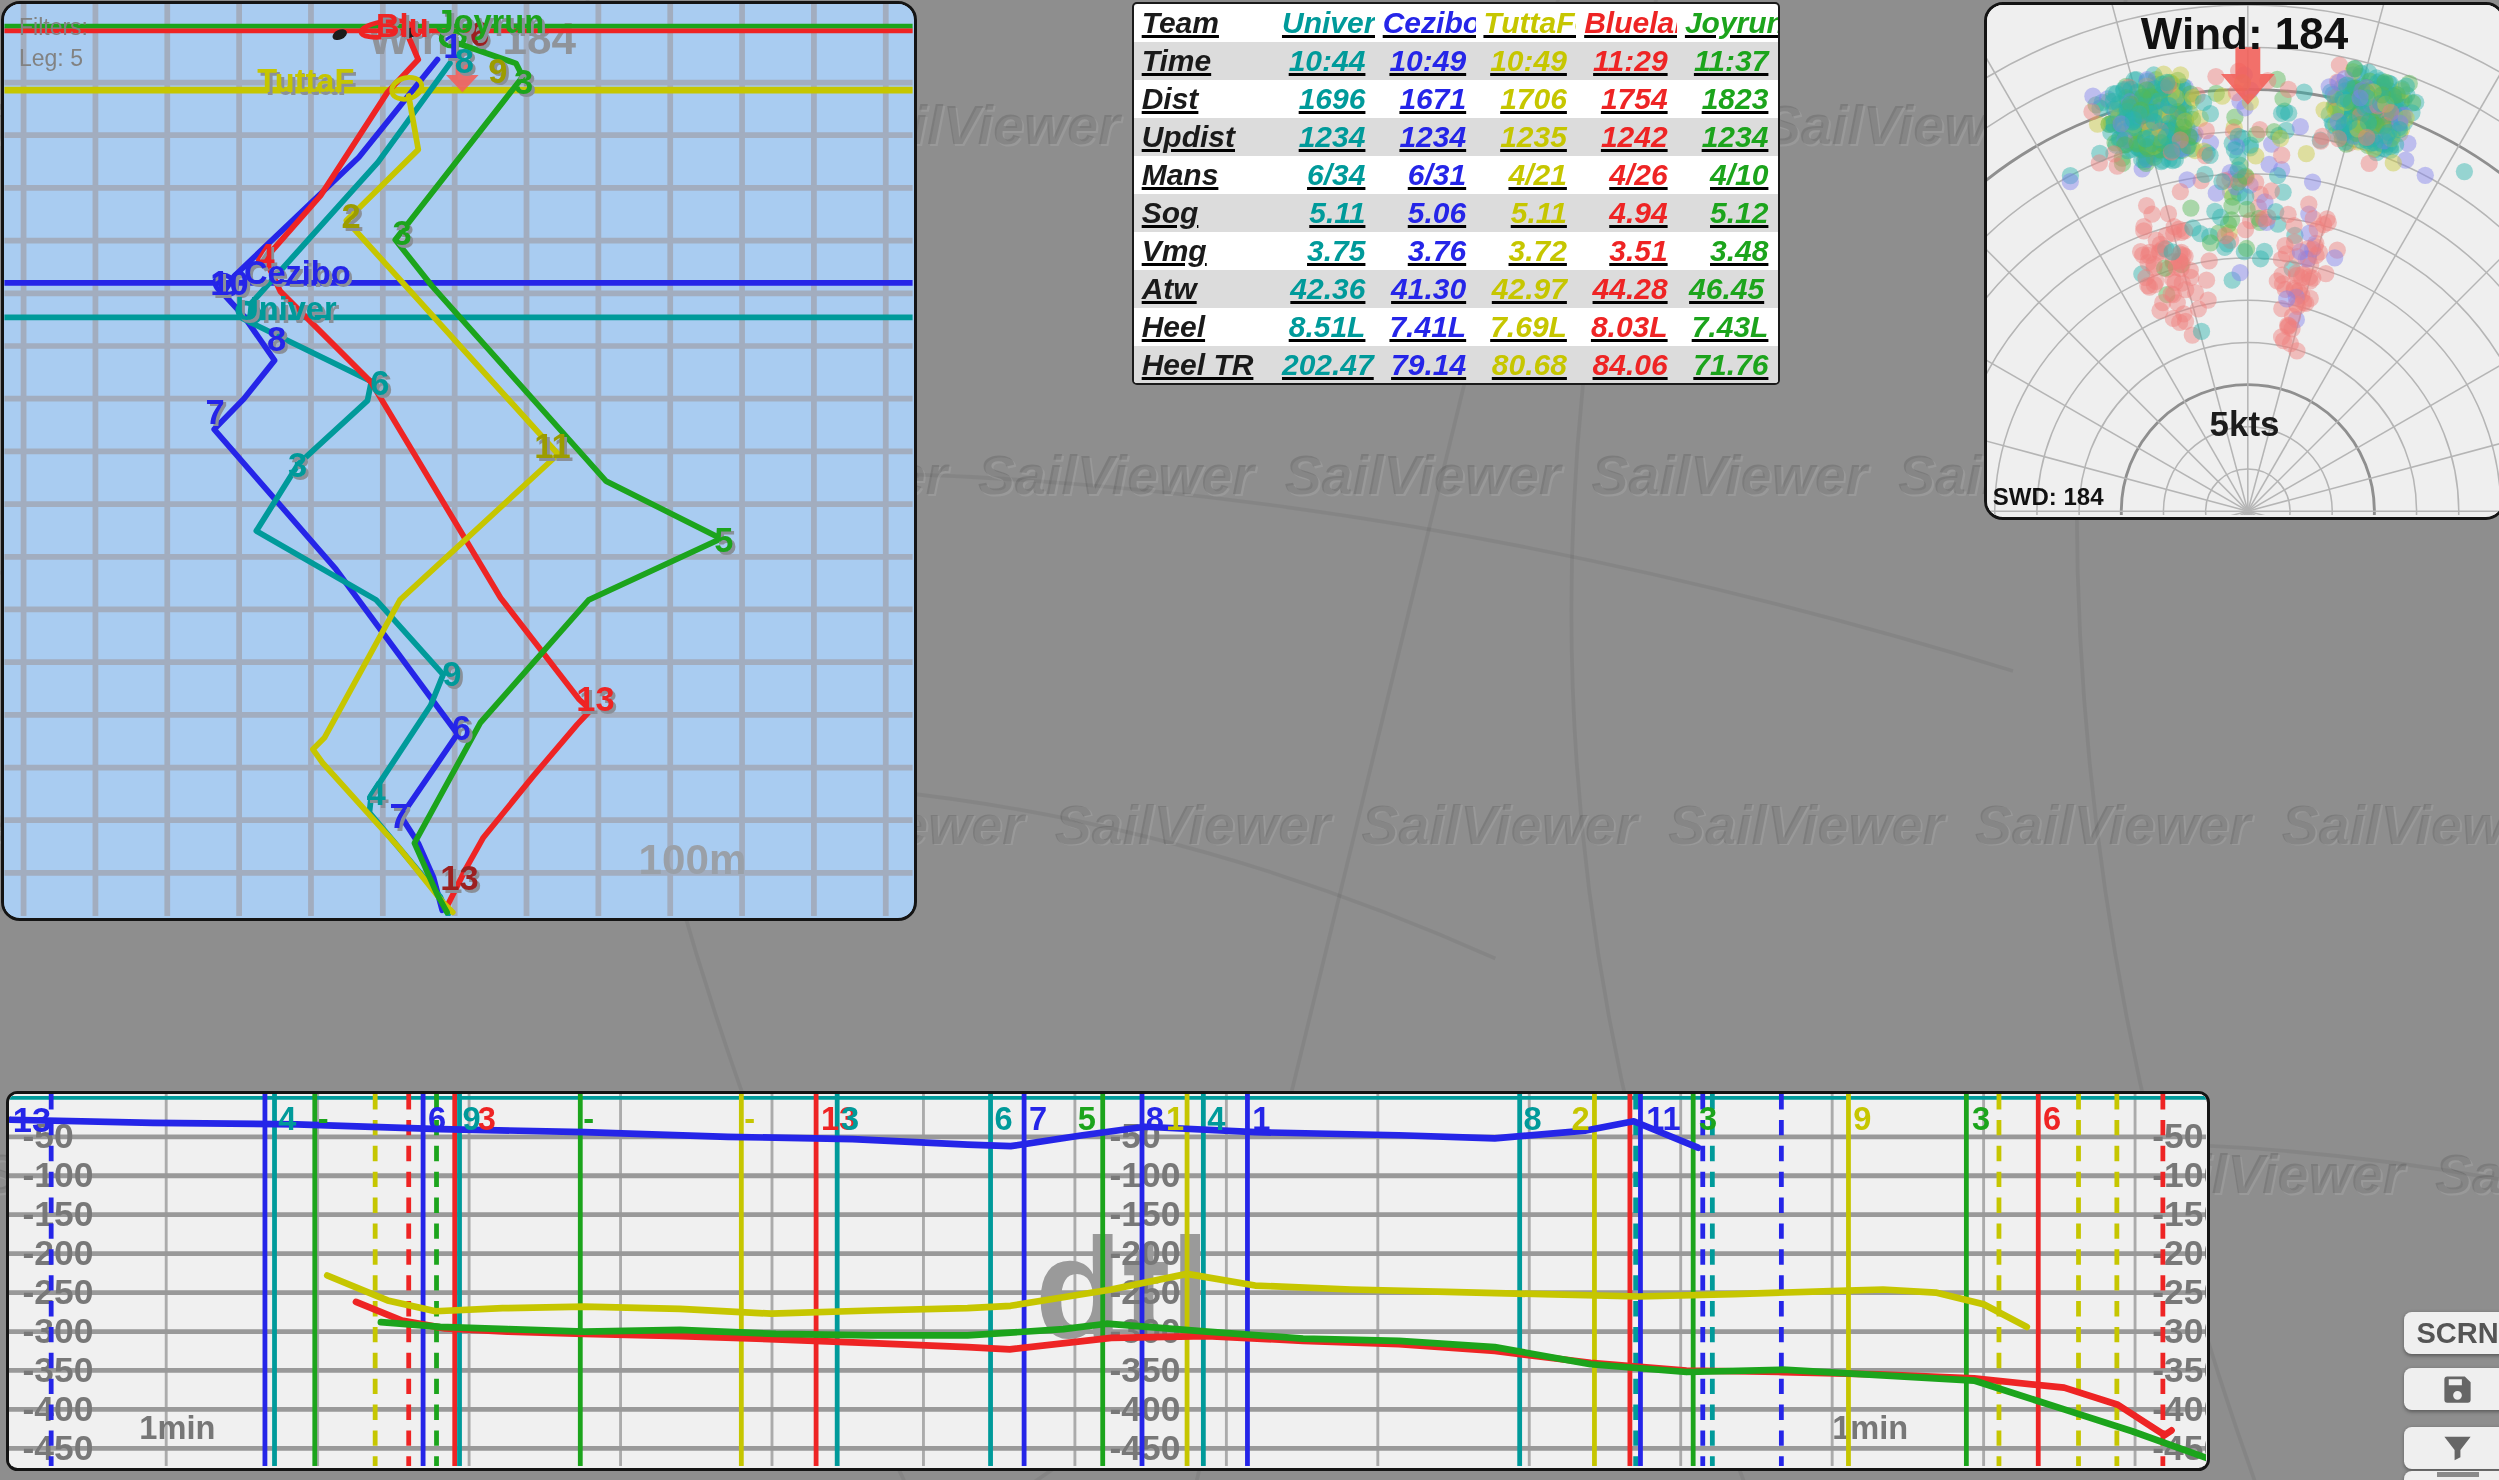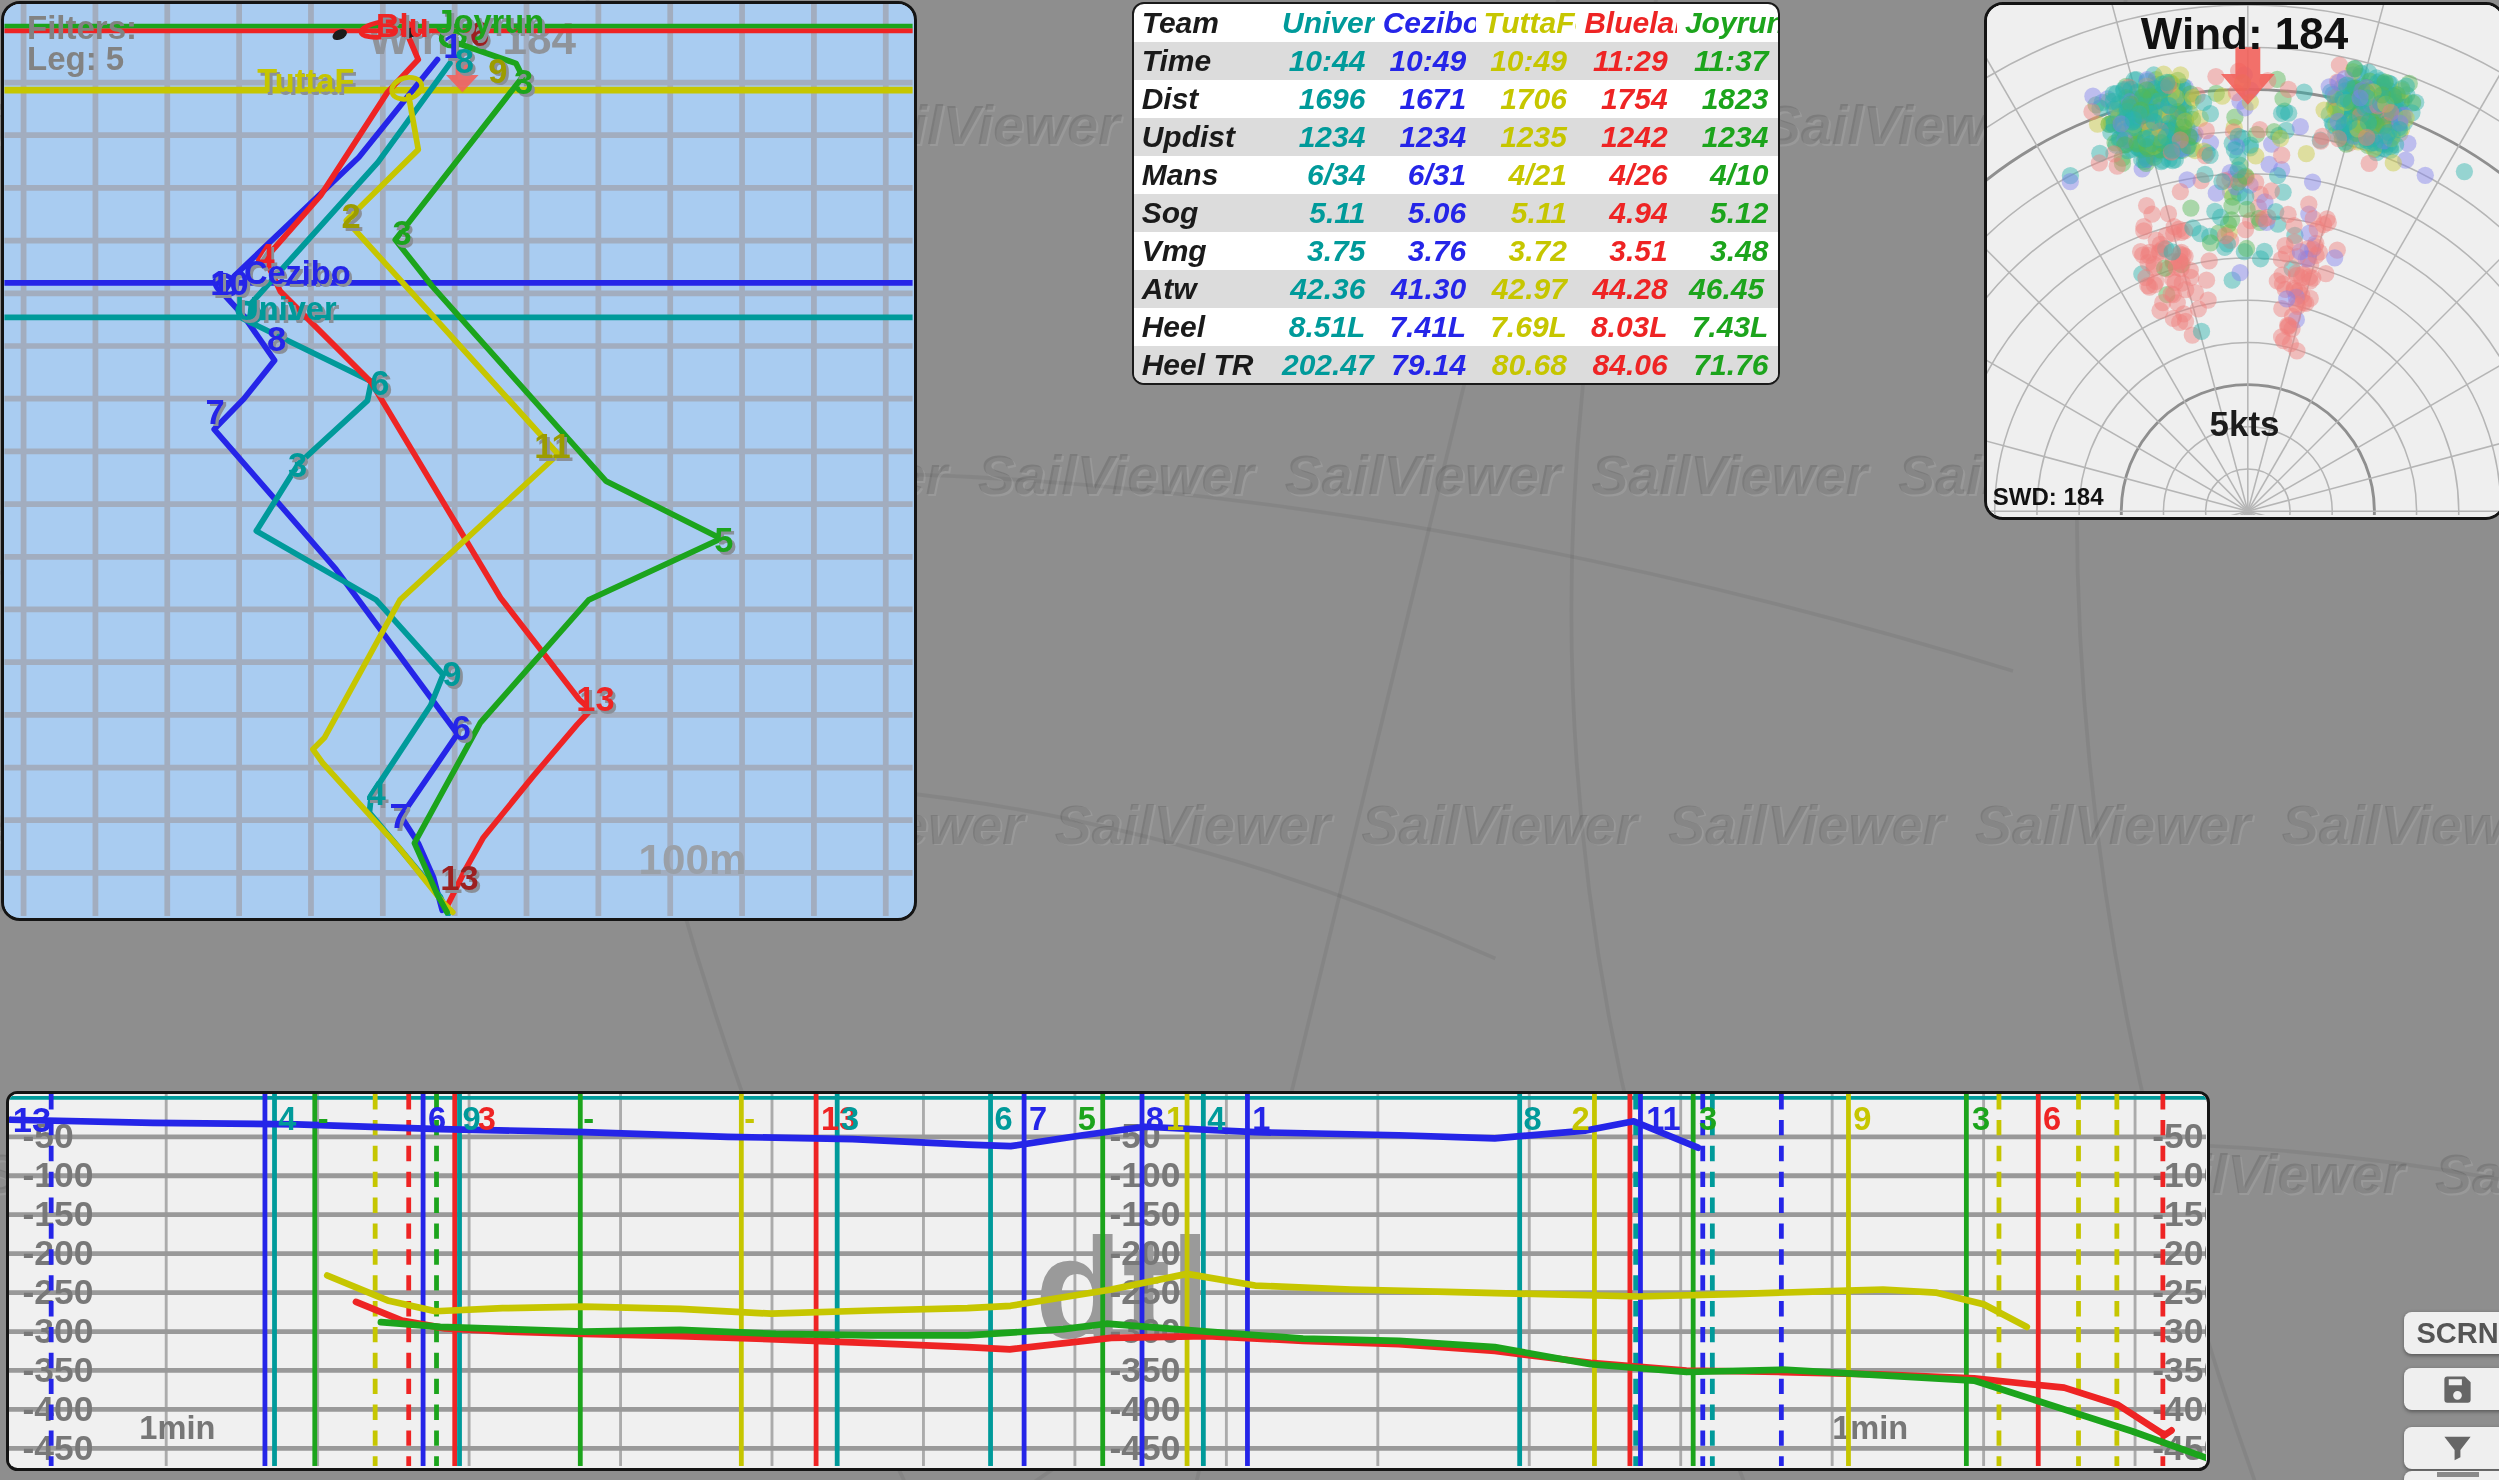--- a/index.html
+++ b/index.html
@@ -1,24 +1,24 @@
 <!DOCTYPE html>
 <html><head>
 <meta charset="utf-8">
 <style>
   html,body{margin:0;padding:0;background:#6f6f6f;font-family:"Liberation Sans",sans-serif;}
   #stage{position:relative;width:2500px;height:1481px;overflow:hidden;background:#8e8e8e;}
   .panel{position:absolute;box-sizing:border-box;border:3.8px solid #141414;border-radius:19px;overflow:hidden;}
   #map-panel{left:1px;top:1px;width:916px;height:920px;background:#a9ccf1;}
-  #table-panel{left:1132px;top:1.9px;width:648px;height:383px;background:#ffffff;border:2.9px solid #1a1a1a;border-radius:12px;}
+  #table-panel{left:1132px;top:1.9px;width:648px;height:383px;background:#ffffff;border:2.9px solid #1a1a1a;border-radius:5px;text-decoration:underline;}
   #polar-panel{left:1984px;top:1.9px;width:521px;height:518px;background:#efefef;}
   #timeline-panel{left:5.8px;top:1091px;width:2204px;height:380px;background:#f0f0f0;border-radius:11.5px;}
   svg{display:block;}
   .overlay{position:absolute;pointer-events:none;}
-  #map-filters{left:23px;top:7.7px;color:#828282;font-weight:bold;font-size:33px;line-height:31px;}
+  #map-filters{left:15px;top:7.7px;color:#828282;font-weight:normal;font-size:23px;line-height:31px;}
   #polar-title{left:0;right:0;top:3.8px;text-align:center;font-size:44px;font-weight:bold;color:#111;}
   #polar-kts{left:0;right:0;top:399px;text-align:center;font-size:35px;font-weight:bold;color:#1c1c1c;}
   #polar-swd{left:5.8px;bottom:5.8px;font-size:24px;font-weight:bold;color:#111;}
   #stats-table{width:100%;height:100%;border-collapse:collapse;table-layout:fixed;font-style:italic;font-weight:bold;font-size:30px;}
   #stats-table td,#stats-table th{padding:0 9.6px 0 7.7px;text-align:right;white-space:nowrap;overflow:hidden;}
   #stats-table td:first-child,#stats-table th:first-child{text-align:left;color:#1a1a1a;width:123px;}
   #stats-table tr{height:38px;}
   #stats-table tr.zebra{background:#dcdcdc;padding-left:44px;}
   .btn{position:absolute;left:2404px;width:107px;height:42px;background:#efefef;border-radius:7.7px;
        box-shadow:0 1.9px 3.8px rgba(0,0,0,0.35);display:flex;align-items:center;justify-content:center;

